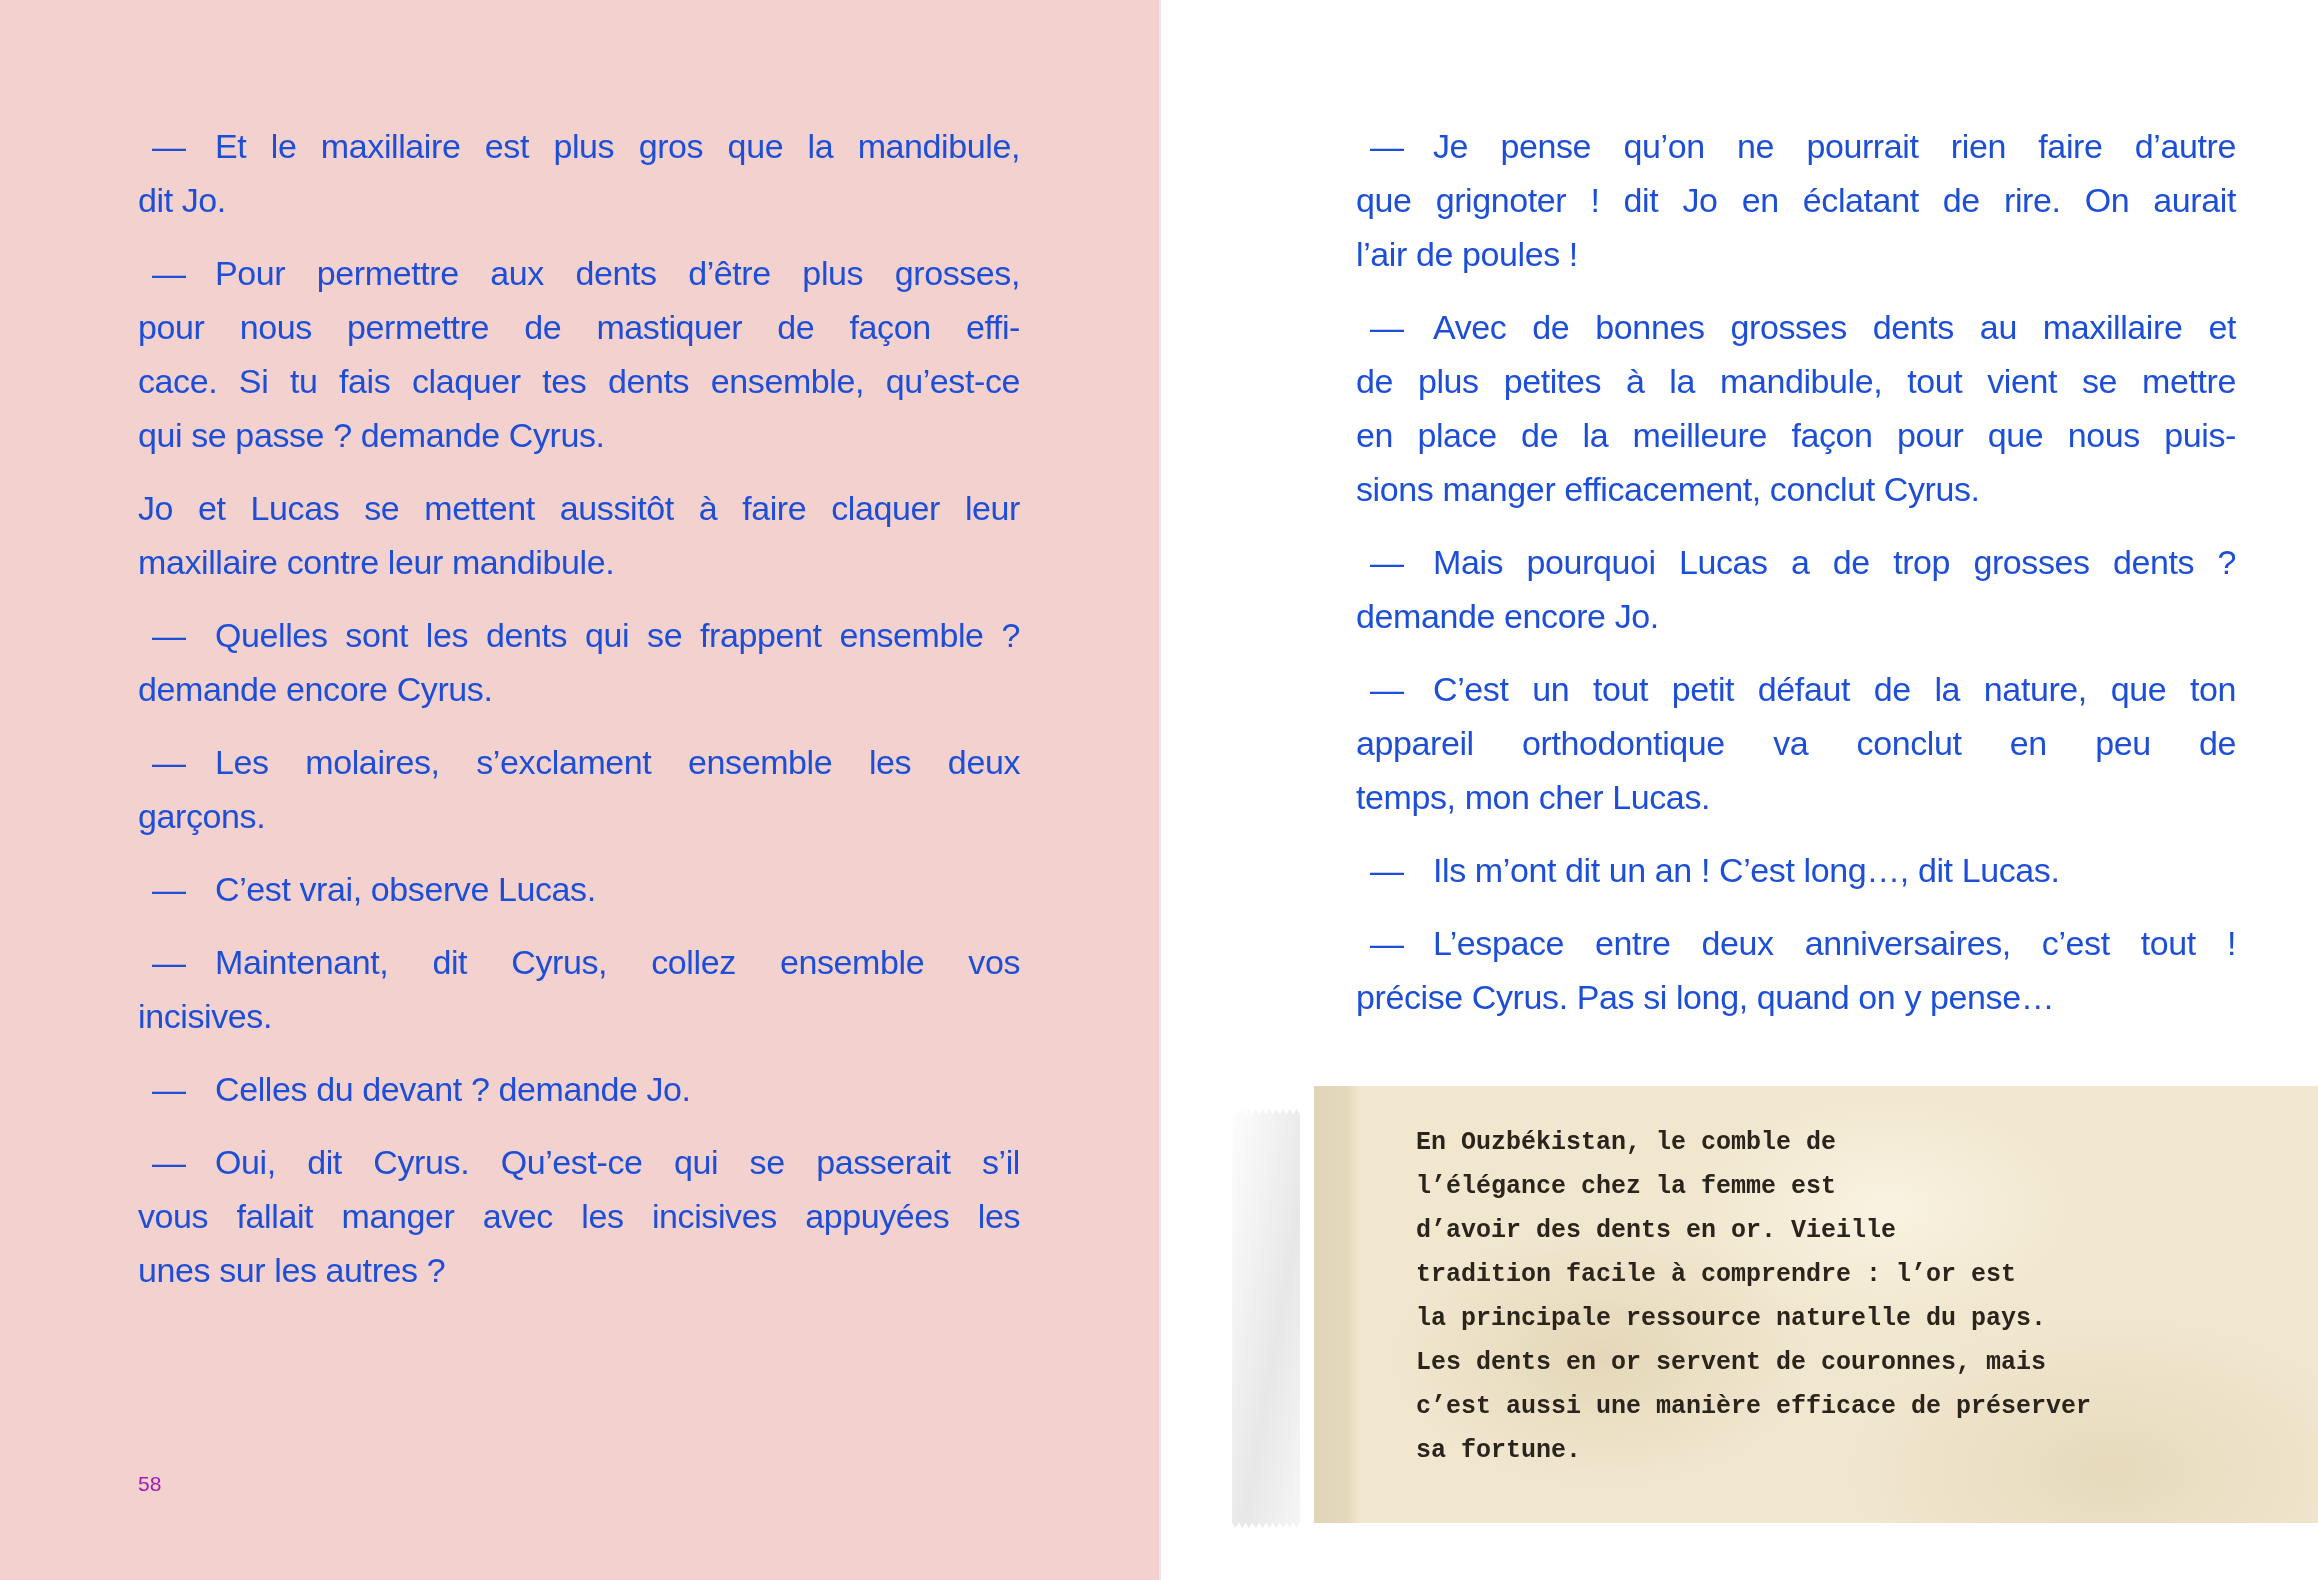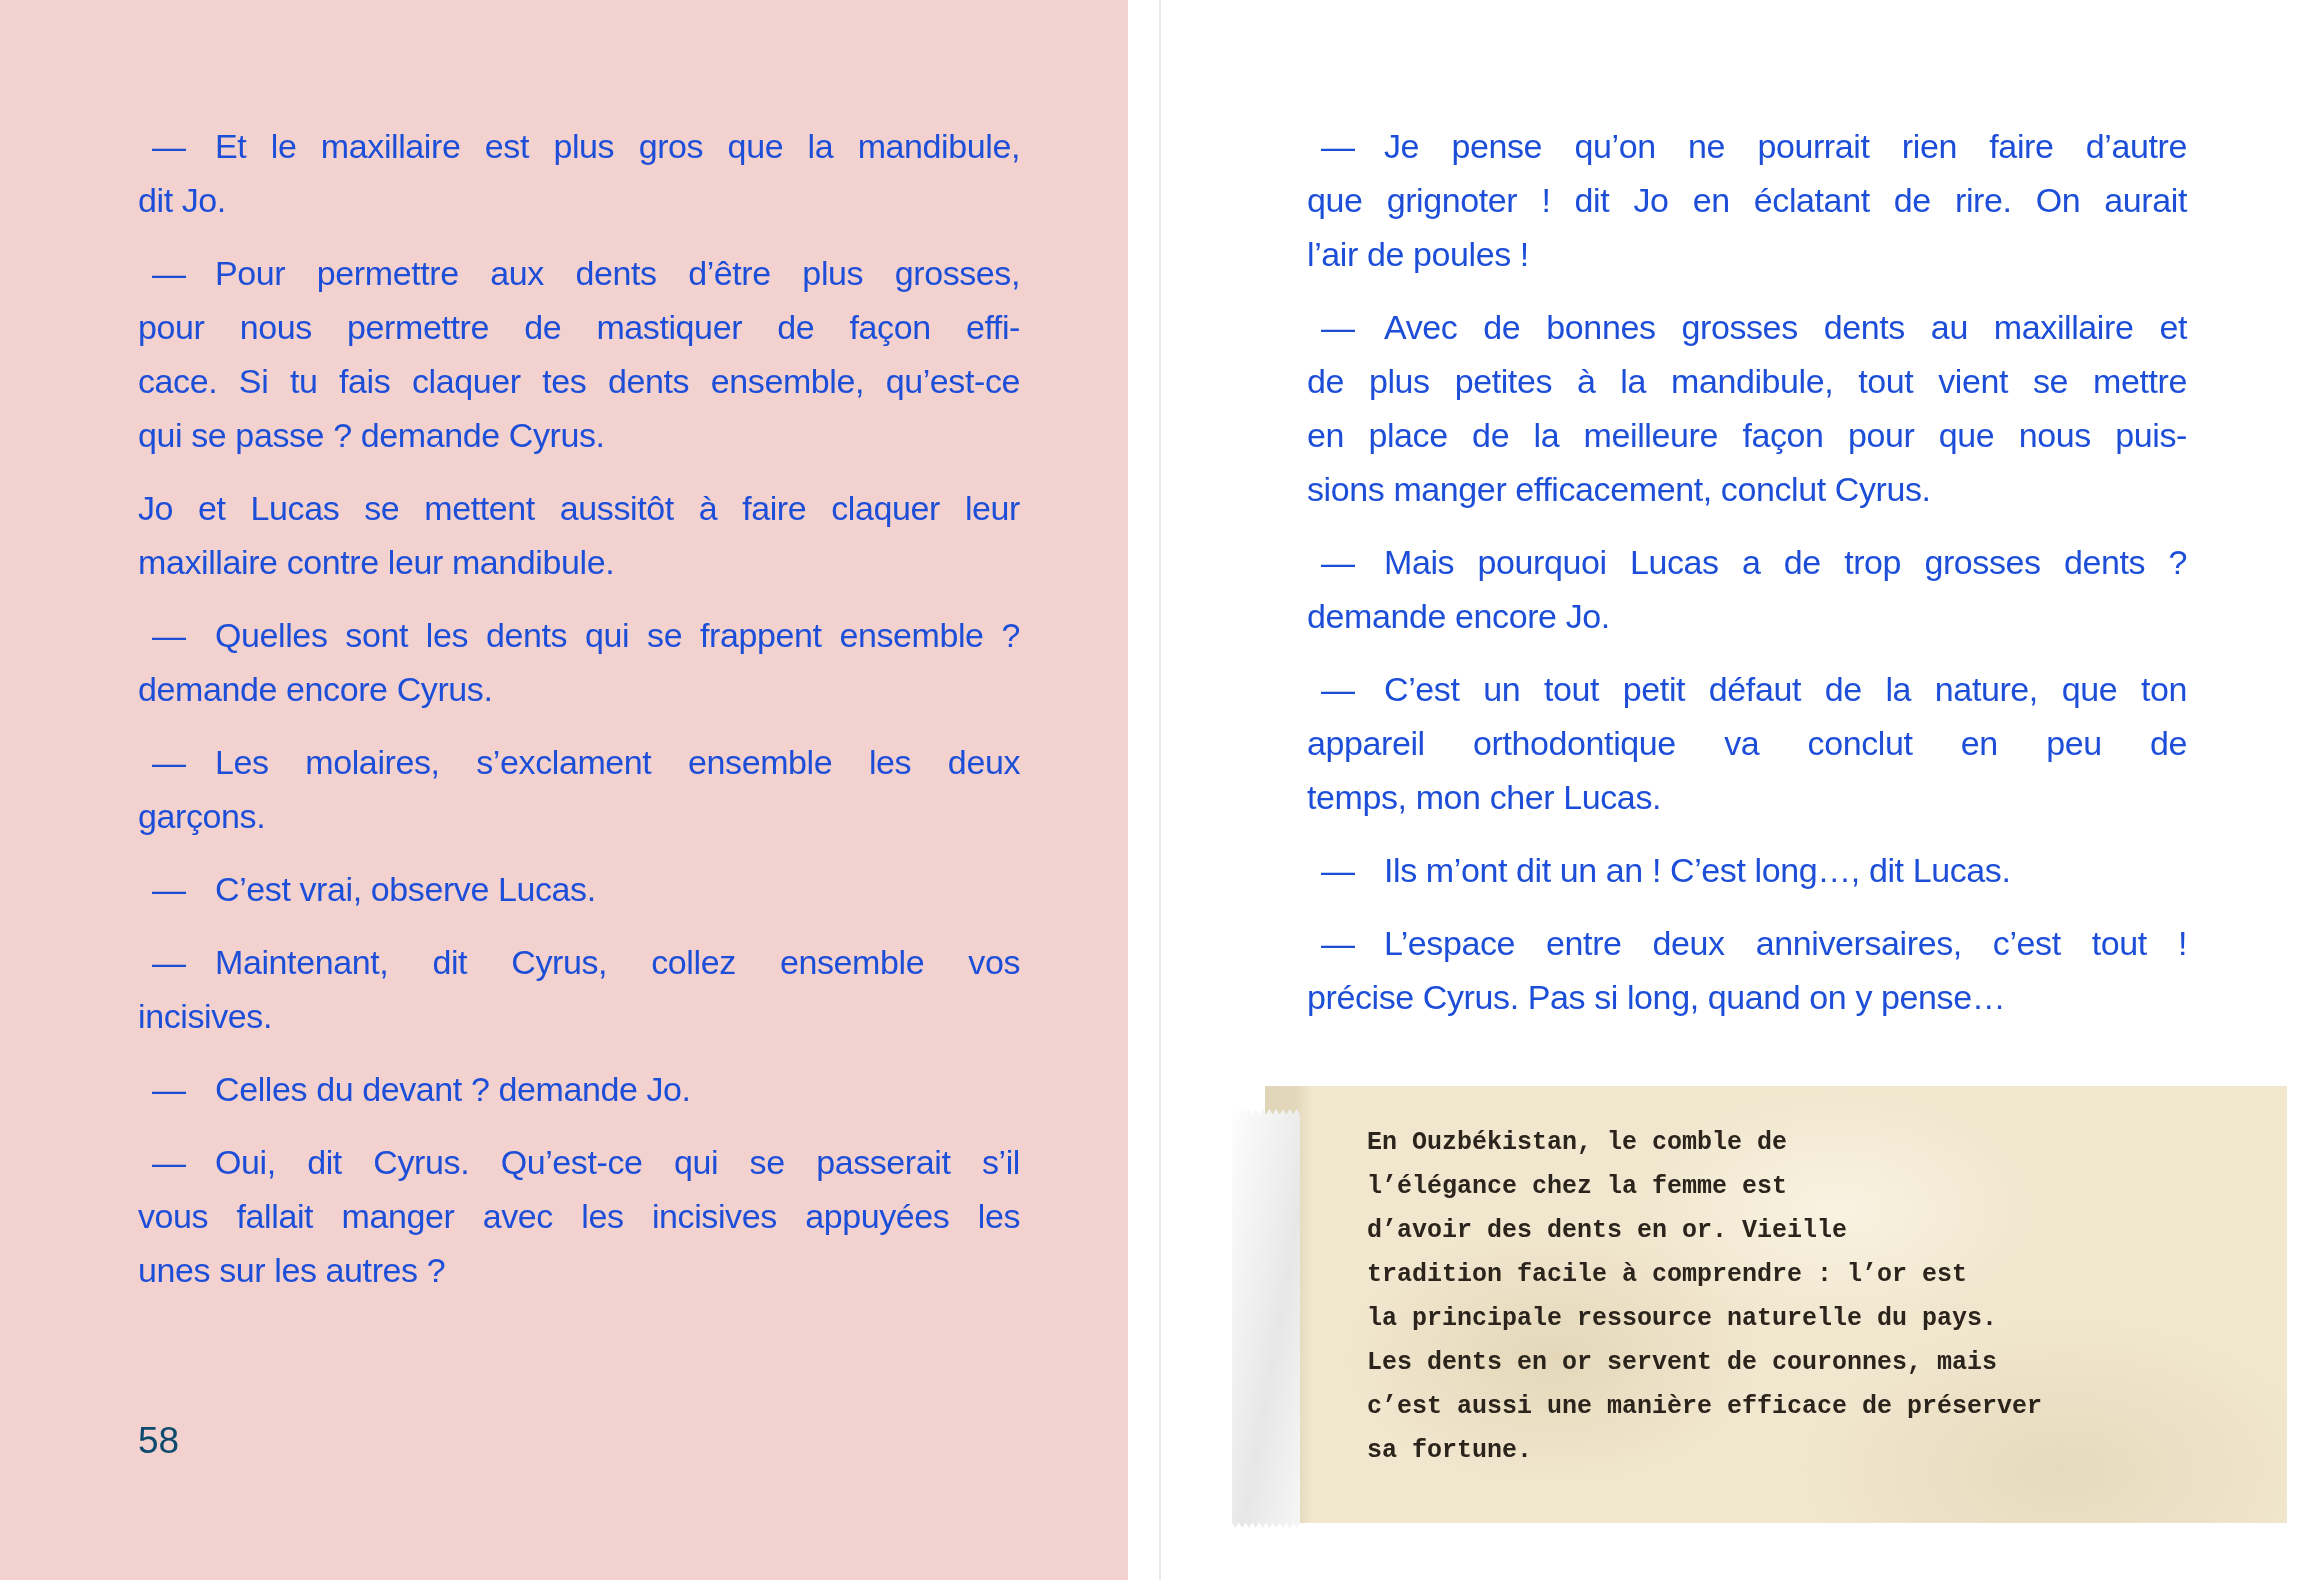--- a/index.html
+++ b/index.html
@@ -1,31 +1,31 @@
 <!DOCTYPE html>
 <html style="font-size:11.2px"><head>
 <meta charset="utf-8">
 <style>
   html,body{margin:0;padding:0;width:2319px;height:1581px;background:#ffffff;overflow:hidden;}
   .spread{position:absolute;left:0;top:0;width:2319px;height:1581px;font-family:"Liberation Sans",sans-serif;}
   .page{position:absolute;top:0;height:1581px;}
   .page-left{left:0;width:1159px;background:#f3d1ce;}
-  .page-right{left:1128px;width:1029px;background:#ffffff;}
+  .page-right{left:1177px;width:1029px;background:#ffffff;}
   .gutter{position:absolute;left:1159px;top:0;width:2.1px;height:1581px;background:#e9e9e9;}
 
   .textcol{position:absolute;width:882px;color:#1d4ed8;font-size:34px;line-height:54px;letter-spacing:-0.4px;}
   .textcol-left{left:138px;top:119px;}
   .textcol-right{left:179px;top:119px;width:880px;}
   .para + .para{margin-top:19px;}
   .pline{text-align:justify;text-align-last:justify;text-justify:inter-word;white-space:nowrap_off;}
   .pline.last{text-align-last:left;}
   .para.d .pline:first-child{text-indent:7px;}
   .dash{display:inline-block;width:70px;}
 
-  .pagenum{position:absolute;left:138px;top:1424px;font-size:37px;line-height:34px;color:#0c4a6e;}
+  .pagenum{position:absolute;left:138px;top:1467px;font-size:21px;line-height:34px;color:#a21caf;}
 
   .note{position:absolute;left:137px;top:1086px;width:1022px;height:437px;
     background:
       radial-gradient(ellipse 295px 183px at 28% 62%, rgba(213,196,158,0.45), transparent 70%),
       radial-gradient(ellipse 365px 211px at 78% 88%, rgba(216,200,164,0.42), transparent 72%),
       radial-gradient(ellipse 281px 169px at 56% 28%, rgba(255,252,240,0.55), transparent 70%),
       #f1e7cf;}
   .note-edge{position:absolute;left:0;top:0;width:46px;height:100%;
     background:linear-gradient(to right,#e0d5b8 0%,#e3d8bb 70%,rgba(227,216,187,0)) ;}
   .note-text{position:absolute;left:102px;top:35px;width:913px;

